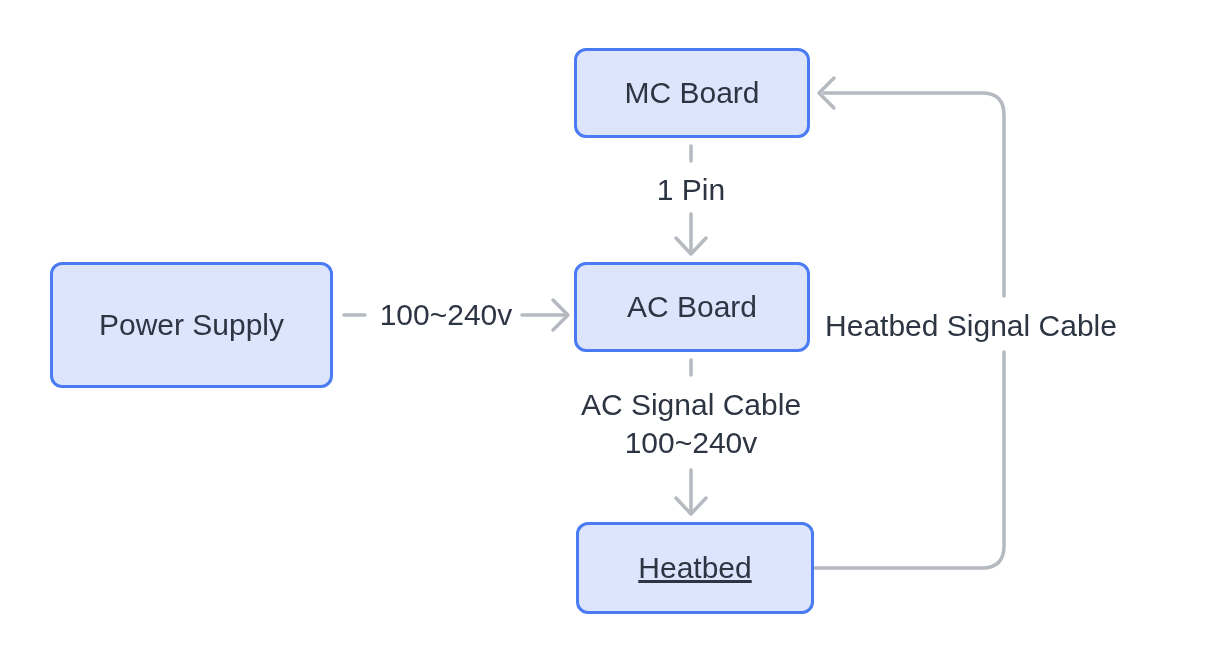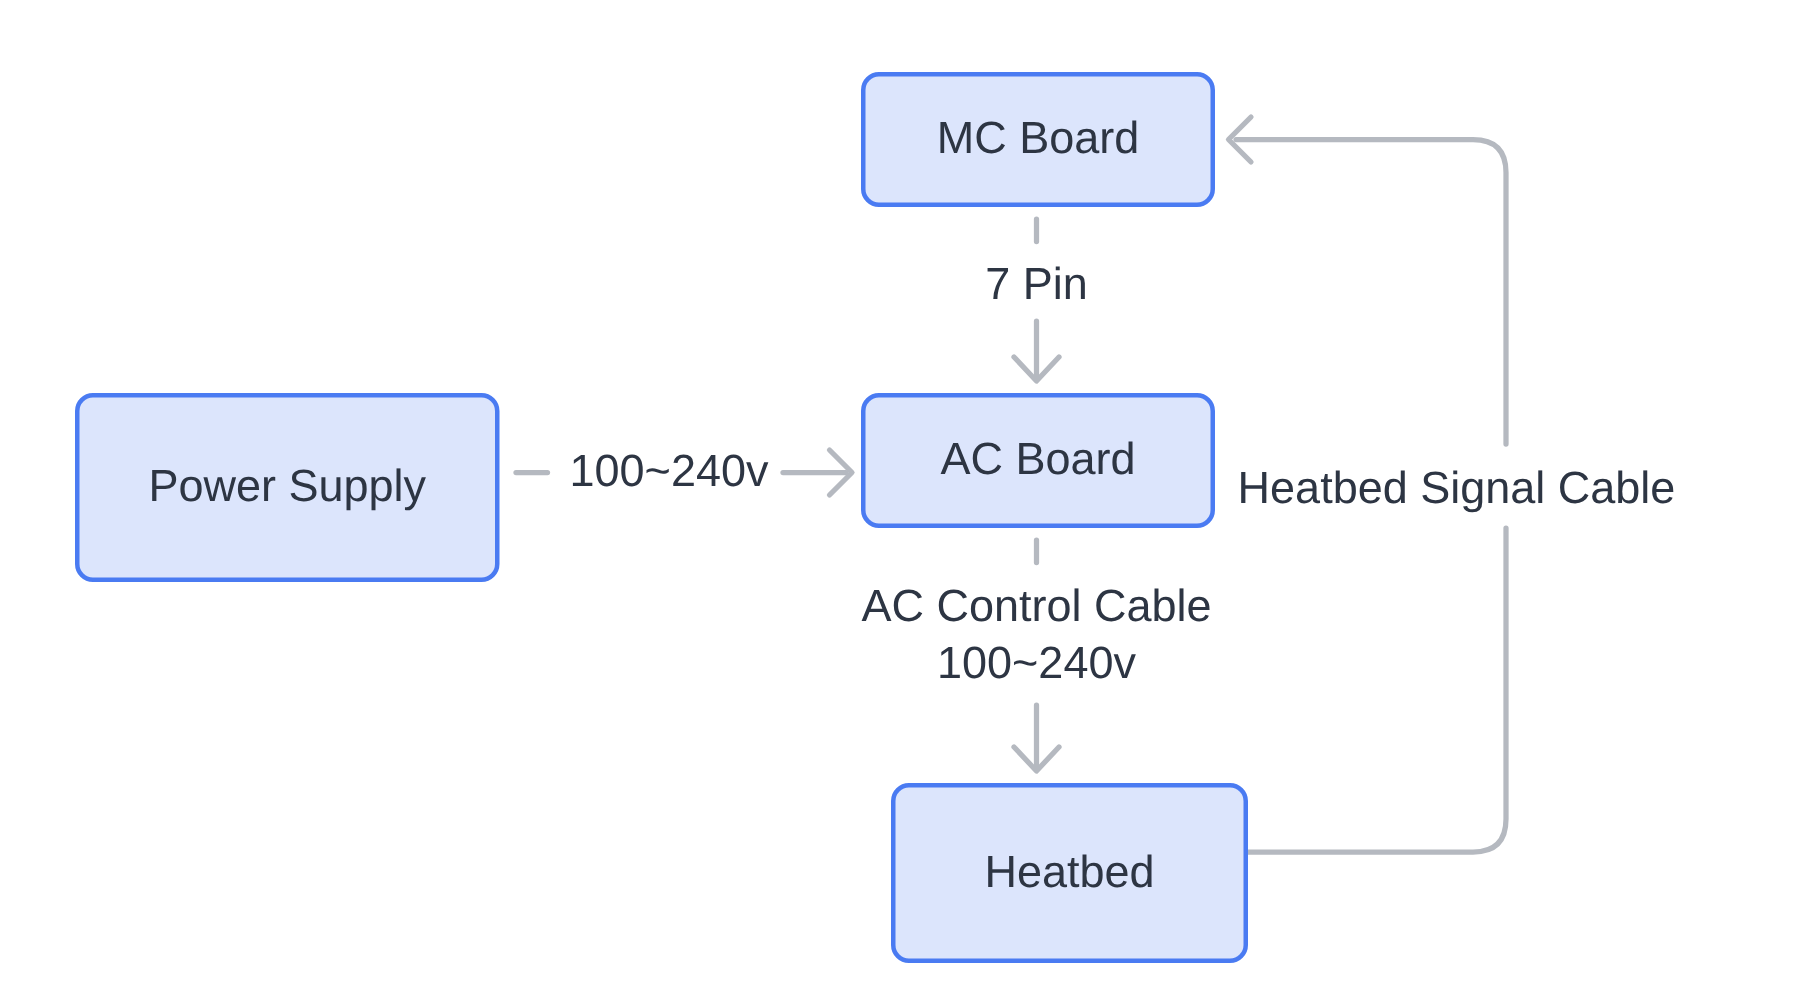--- a/index.html
+++ b/index.html
@@ -95,28 +95,28 @@
   </div>
 
   <div class="node" style="left:574px; top:48px; width:236px; height:90px;">
     <span>MC Board</span>
   </div>
 
   <div class="node" style="left:574px; top:262px; width:236px; height:90px;">
     <span>AC Board</span>
   </div>
 
-  <div class="node" style="left:594px; top:522px; width:238px; height:120px;">
+  <div class="node" style="left:576px; top:522px; width:238px; height:92px;text-decoration:underline;">
     <span>Heatbed</span>
   </div>
 
   <div class="edge-label" style="left:446px; top:315px;">100~240v</div>
 
-  <div class="edge-label" style="left:691px; top:190px;">7 Pin</div>
+  <div class="edge-label" style="left:691px; top:190px;">1 Pin</div>
 
   <div class="edge-label" style="left:691px; top:424px;">
-    <div>AC Control Cable</div>
+    <div>AC Signal Cable</div>
     <div>100~240v</div>
   </div>
 
   <div class="edge-label" style="left:971px; top:326px;">Heatbed Signal Cable</div>
 
 </div>
 
 </body></html>

